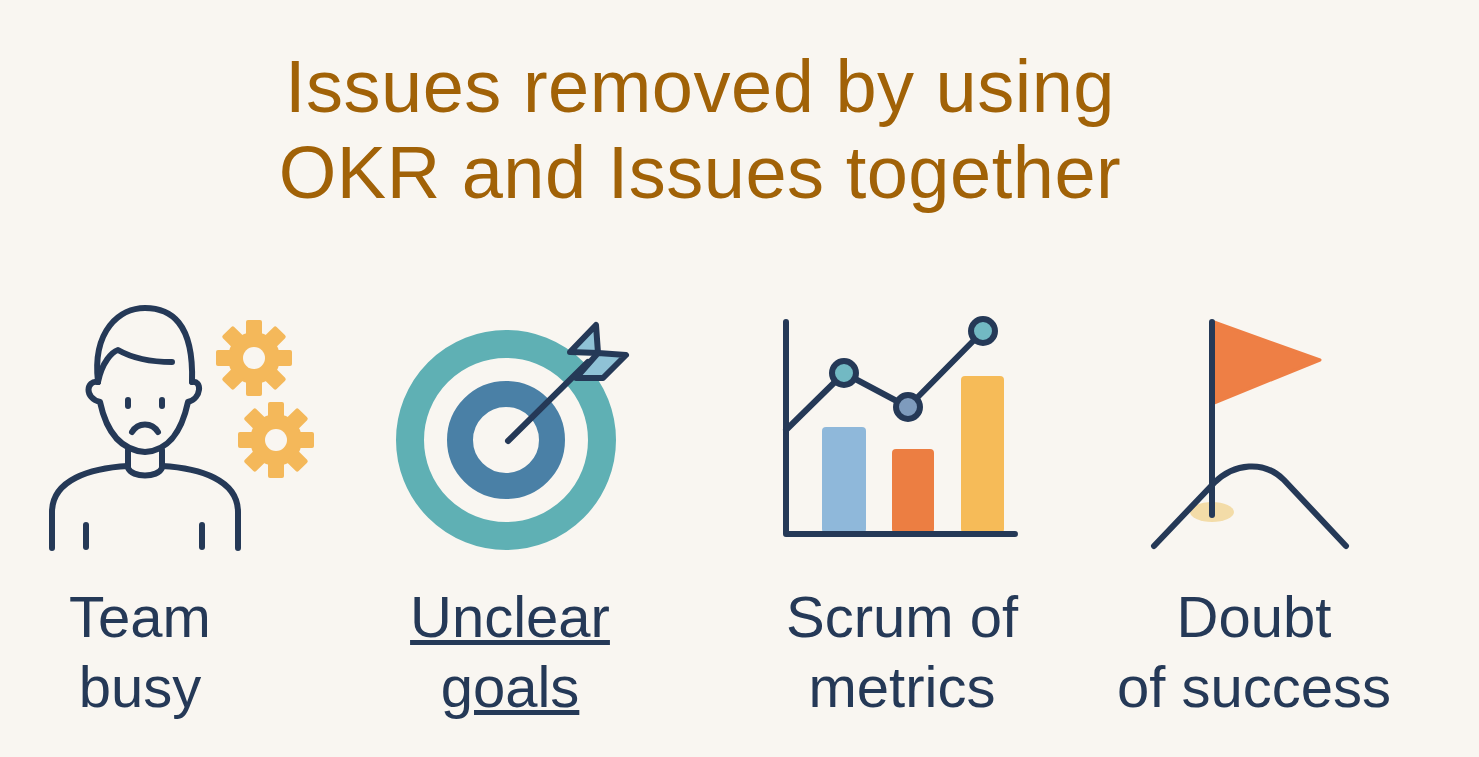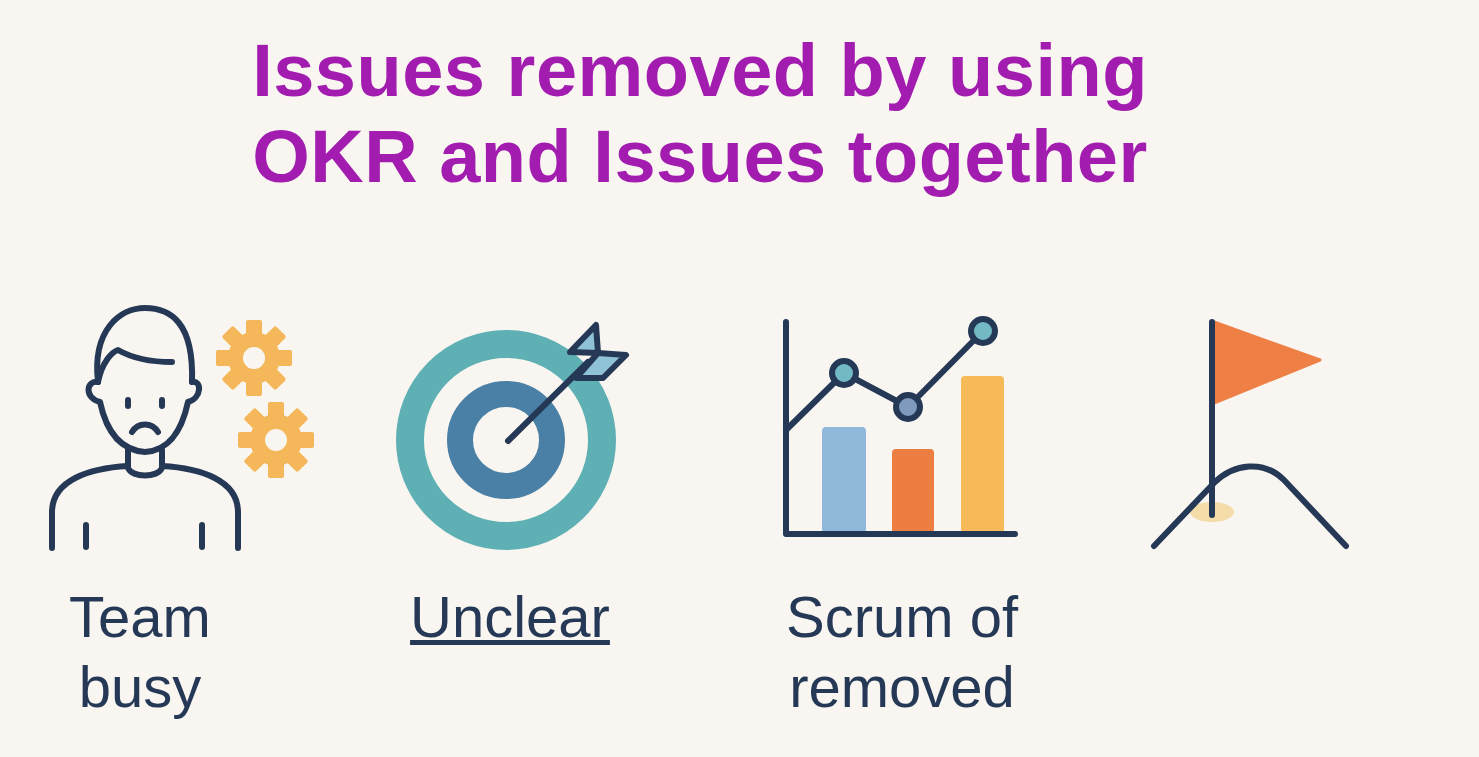--- a/index.html
+++ b/index.html
@@ -4,25 +4,25 @@
   <style>
     html, body { margin: 0; padding: 0; }
     body {
       width: 1479px; height: 757px; overflow: hidden;
       background: #f9f6f1;
       font-family: "Liberation Sans", "DejaVu Sans", sans-serif;
       color: #253957;
       position: relative;
     }
     .title {
-      position: absolute; left: 0; top: 28px; width: 1400px;
+      position: absolute; left: 0; top: 44px; width: 1400px;
       text-align: center;
-      font-size: 74px; font-weight: 700; line-height: 86px;
+      font-size: 74px; font-weight: 400; line-height: 86px;
       letter-spacing: 0.5px;
-      color: #a21caf;
+      color: #a16207;
     }
     .title span { display: block; }
     .item { position: absolute; top: 300px; width: 300px; }
     .icon { position: absolute; top: 0; }
     .label {
       position: absolute; top: 282px; width: 100%; text-align: center;
       font-size: 58px; line-height: 70px; font-weight: 400; color: #253957;
     }
     .label span { display: block; }
   </style>
@@ -97,48 +97,51 @@
     <circle cx="136" cy="140" r="96" fill="none" stroke="#5fb0b4" stroke-width="28"></circle>
     <circle cx="136" cy="140" r="46" fill="none" stroke="#4a80a6" stroke-width="26"></circle>
     <g stroke="#253957" stroke-width="6" stroke-linecap="round" stroke-linejoin="round">
       <line x1="138" y1="141" x2="218" y2="62"></line>
       <path d="M200,52 L226,25 L228,53 Z" fill="#8fc2d6"></path>
       <path d="M206,78 L233,78 L256,55 L228,53 Z" fill="#8fc2d6"></path>
     </g>
   </svg>
   <div class="label" style="left:0;text-decoration:underline;">
     <span>Unclear</span>
+    <span>goals</span>
   </div>
 </div>
 
 <div class="item" style="left:752px;">
   <svg class="icon" style="left:8px;" width="280" height="260" viewBox="0 0 280 260">
     <rect x="62" y="127" width="44" height="106" rx="4" fill="#8fb8da"></rect>
     <rect x="132" y="149" width="42" height="84" rx="4" fill="#ec7e42"></rect>
     <rect x="201" y="76" width="43" height="157" rx="4" fill="#f6bb58"></rect>
     <g fill="none" stroke="#253957" stroke-width="6" stroke-linecap="round" stroke-linejoin="round">
       <polyline points="26,22 26,234 255,234"></polyline>
       <polyline points="26,130 84,73 148,107 223,31"></polyline>
     </g>
     <g stroke="#253957" stroke-width="6">
       <circle cx="84" cy="73" r="12" fill="#72b9c3"></circle>
       <circle cx="148" cy="107" r="12" fill="#7e9bbd"></circle>
       <circle cx="223" cy="31" r="12" fill="#72b9c3"></circle>
     </g>
   </svg>
   <div class="label" style="left:0;">
     <span>Scrum of</span>
-    <span>removed</span>
+    <span>metrics</span>
   </div>
 </div>
 
 <div class="item" style="left:1104px;">
   <svg class="icon" style="left:20px;" width="260" height="260" viewBox="0 0 260 260">
     <ellipse cx="88" cy="212" rx="22" ry="10" fill="#f3dca8"></ellipse>
     <path d="M90,22 L196,60 L90,103 Z" fill="#ee7f45" stroke="#ee7f45" stroke-width="3" stroke-linejoin="round"></path>
     <g fill="none" stroke="#253957" stroke-width="6" stroke-linecap="round" stroke-linejoin="round">
       <line x1="88" y1="22" x2="88" y2="215"></line>
       <path d="M30,246 L90,183 C110,163 140,160 160,180 L222,246"></path>
     </g>
   </svg>
   <div class="label" style="left:0;">
+    <span>Doubt</span>
+    <span>of success</span>
   </div>
 </div>
 
 </body></html>

